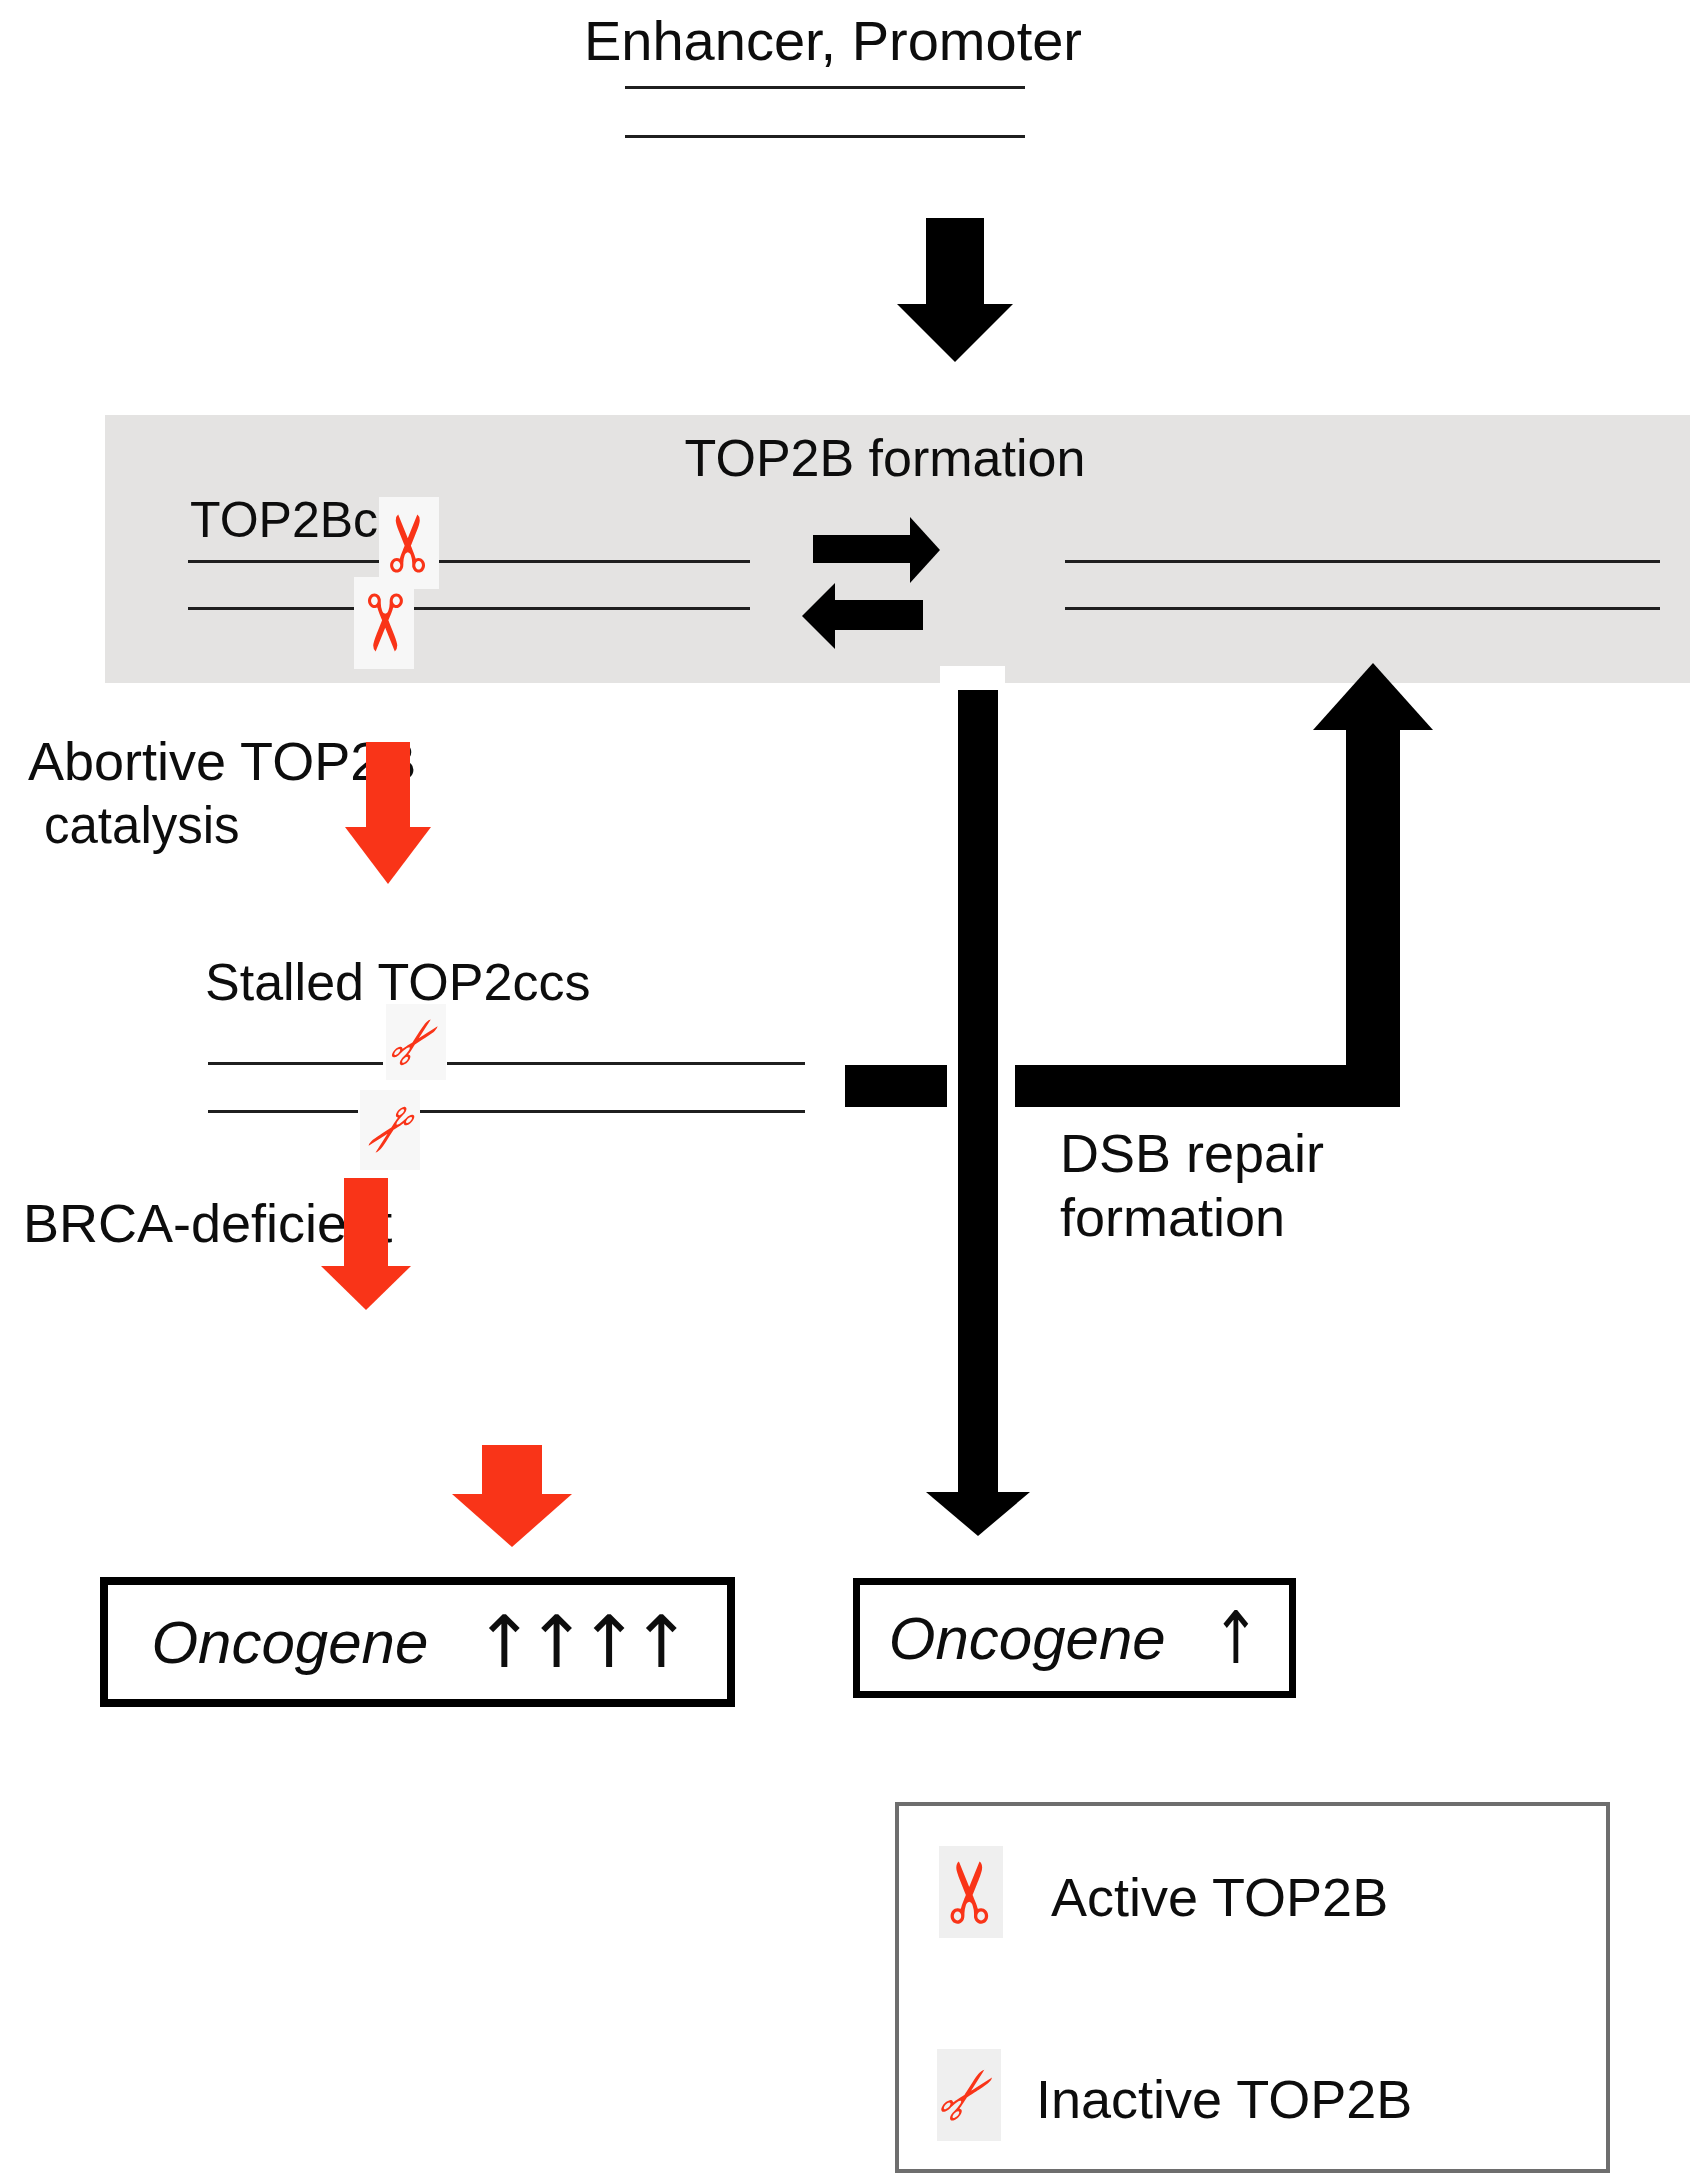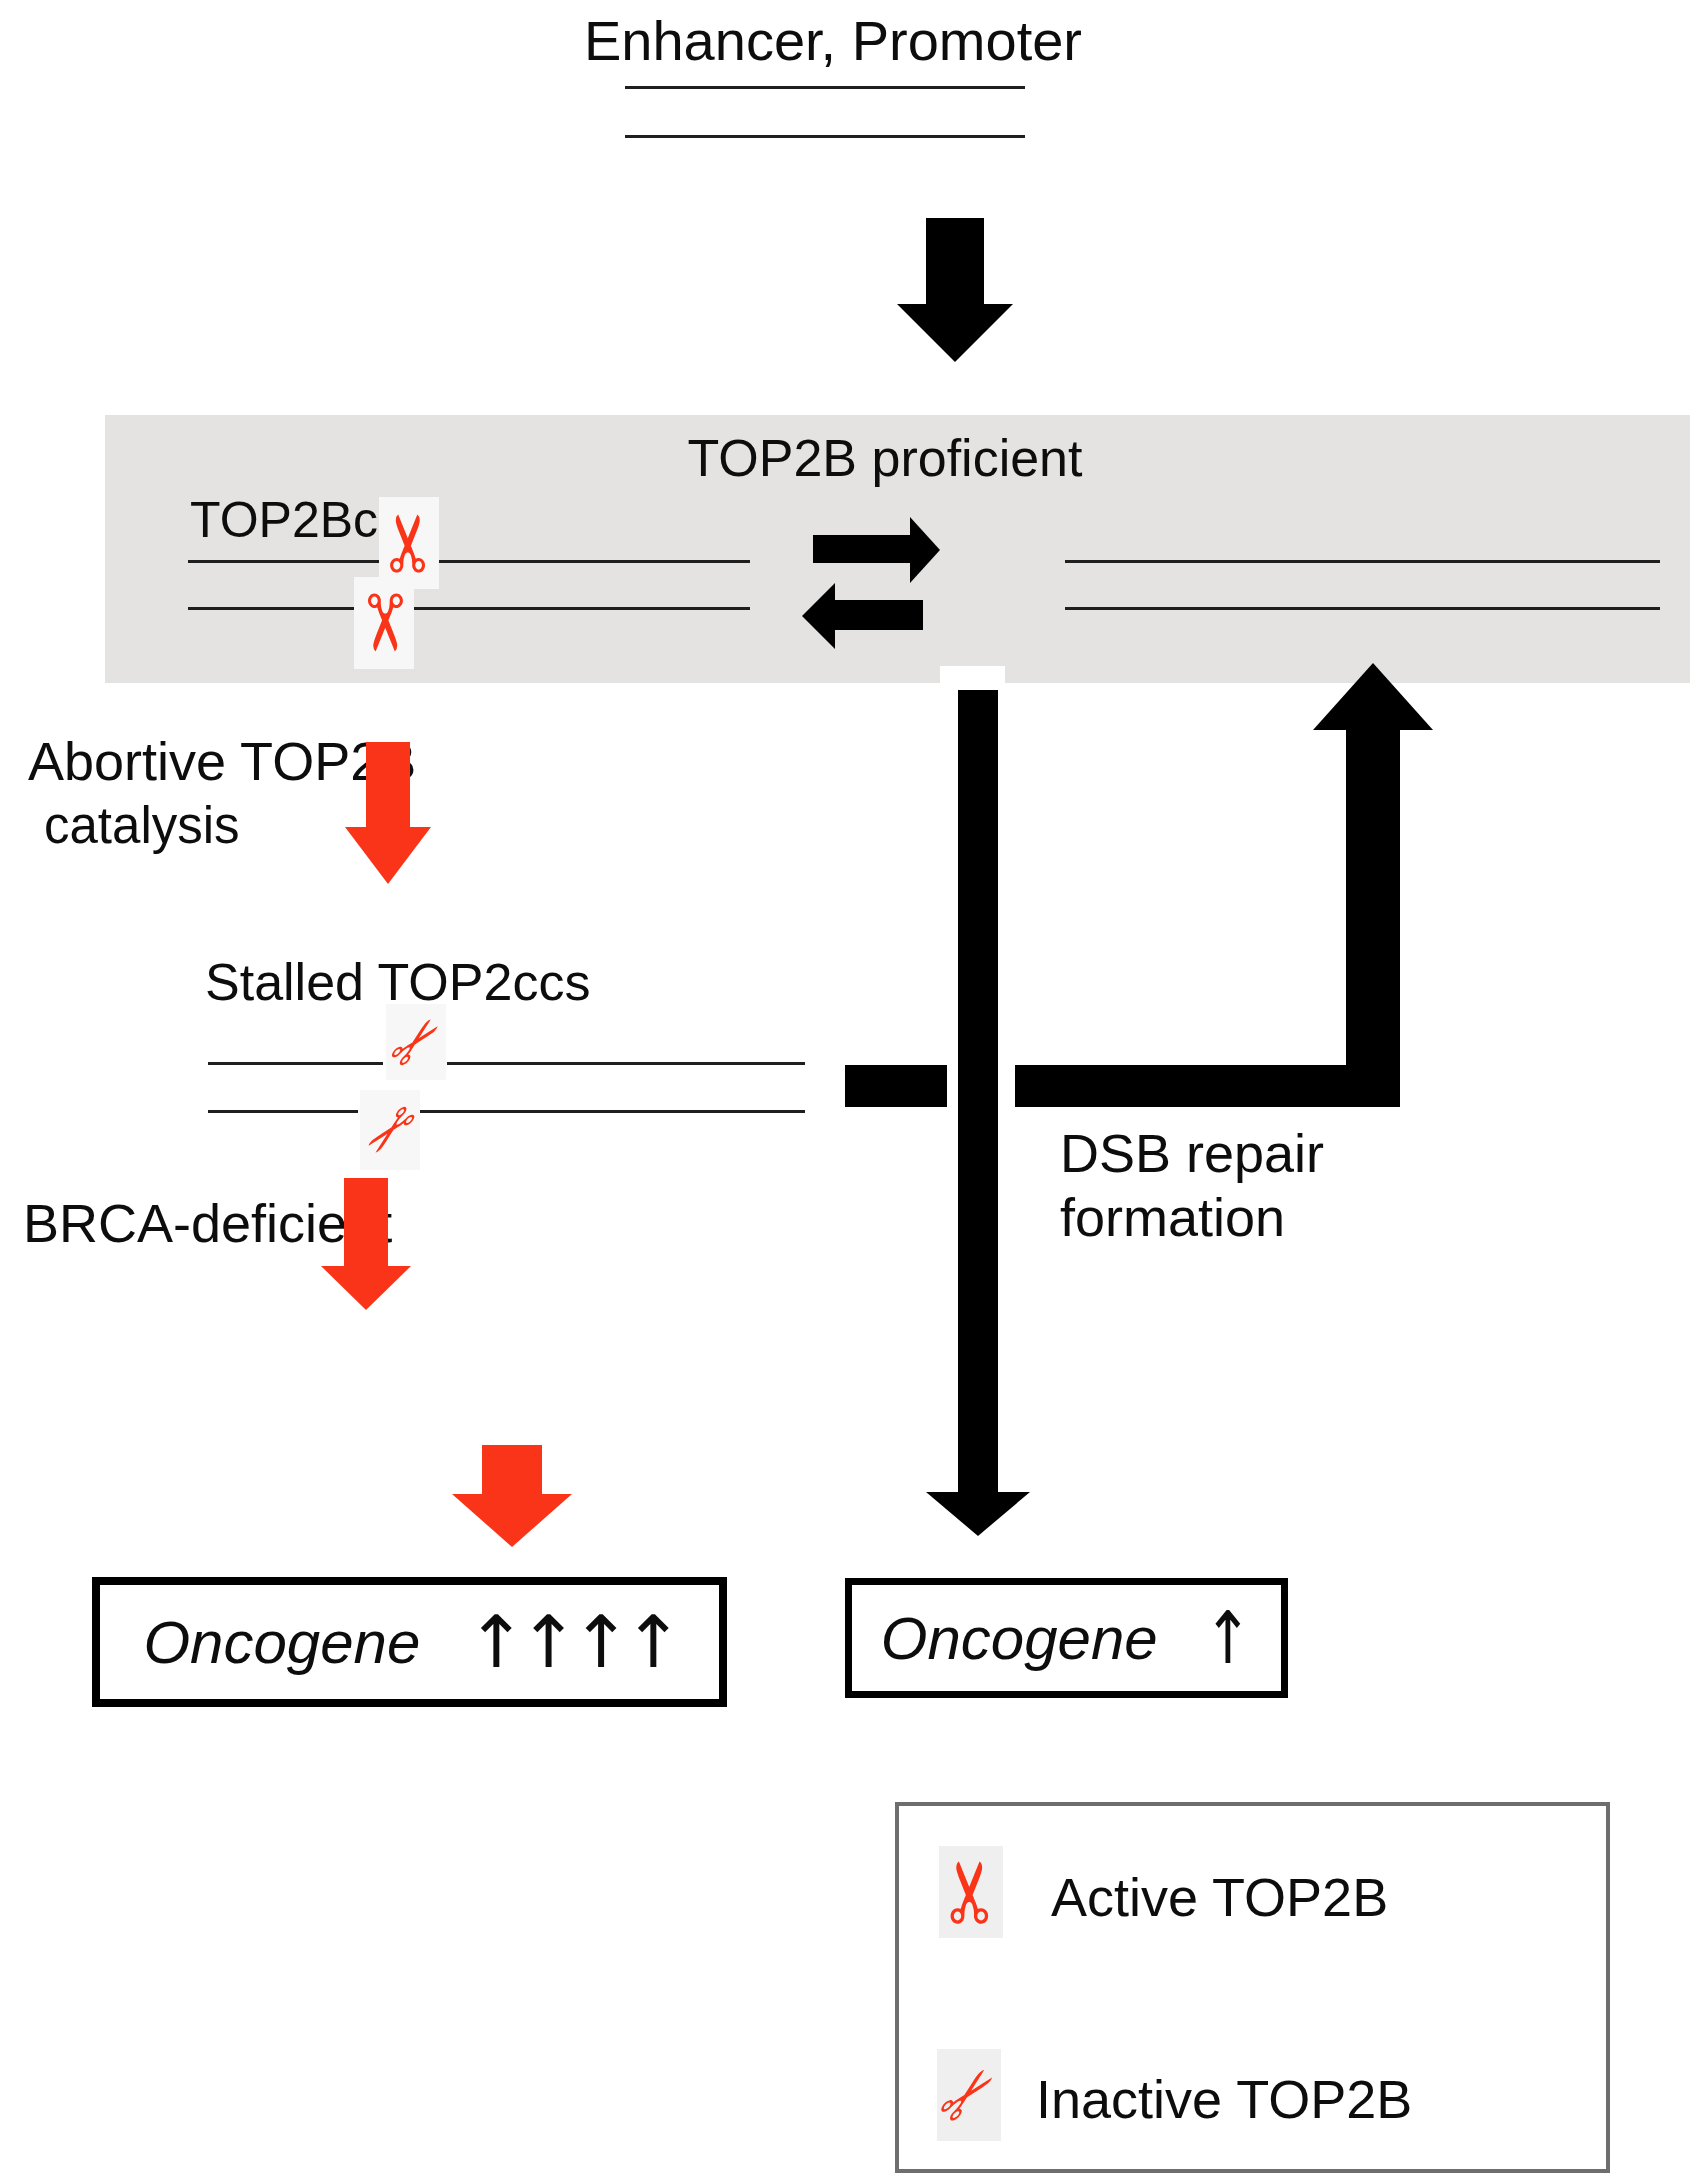--- a/index.html
+++ b/index.html
@@ -30,42 +30,42 @@
   .sc{position:absolute;display:flex;align-items:center;justify-content:center;
       font-family:"DejaVu Sans",sans-serif;color:var(--red);line-height:1;}
   .sc .g{display:inline-block;}
   .sc-bg{background:#f7f7f7;}
   .rot-down .g{transform:rotate(-90deg);}          
   .rot-up .g{transform:rotate(90deg);}             
   .rot-closed-a .g{transform:rotate(-45deg) scaleY(0.55);} 
   .rot-closed-b .g{transform:rotate(135deg) scaleY(0.55);}
   
   .oncobox{position:absolute;background:#fff;border:8px solid #000;
-           display:flex;align-items:center;justify-content:center;gap:46px;}
+           display:flex;align-items:center;justify-content:center;gap:46px;margin-left:8px;}
   .onco-text{font-style:italic;font-size:60px;}
   .onco-arrows{font-size:72px;letter-spacing:-8px;font-family:"DejaVu Sans",sans-serif;}
   .onco-arrow-single{font-size:58px;font-family:"DejaVu Sans",sans-serif;transform:scaleY(1.25);}
   #legend{left:895px;top:1802px;width:707px;height:363px;background:#fff;
           border:4px solid var(--legend-border);}
   .legend-label{position:absolute;font-size:54px;}
 </style>
 </head>
 <body>
 
 <div id="canvas">
 
   <div class="abs label" style="left:550px;top:8px;width:566px;text-align:center;font-size:56px;">Enhancer, Promoter</div>
   <div class="rule" style="left:625px;top:86px;width:400px;"></div>
   <div class="rule" style="left:625px;top:135px;width:400px;"></div>
 
   <div class="abs blk" style="left:926px;top:218px;width:58px;height:88px;"></div>
   <div class="tri" style="left:897px;top:304px;border-left:58px solid transparent;border-right:58px solid transparent;border-top:58px solid #000;"></div>
 
   <div class="abs" id="band"></div>
-  <div class="abs label" style="left:600px;top:428px;width:570px;text-align:center;font-size:52px;">TOP2B proficient</div>
+  <div class="abs label" style="left:600px;top:428px;width:570px;text-align:center;font-size:52px;">TOP2B formation</div>
   <div class="abs label" style="left:190px;top:491px;font-size:50px;">TOP2Bccs</div>
 
   <div class="rule" style="left:188px;top:560px;width:195px;"></div>
   <div class="rule" style="left:437px;top:560px;width:313px;"></div>
   <div class="rule" style="left:188px;top:607px;width:170px;"></div>
   <div class="rule" style="left:412px;top:607px;width:338px;"></div>
 
   <div class="rule" style="left:1065px;top:560px;width:595px;"></div>
   <div class="rule" style="left:1065px;top:607px;width:595px;"></div>
 

